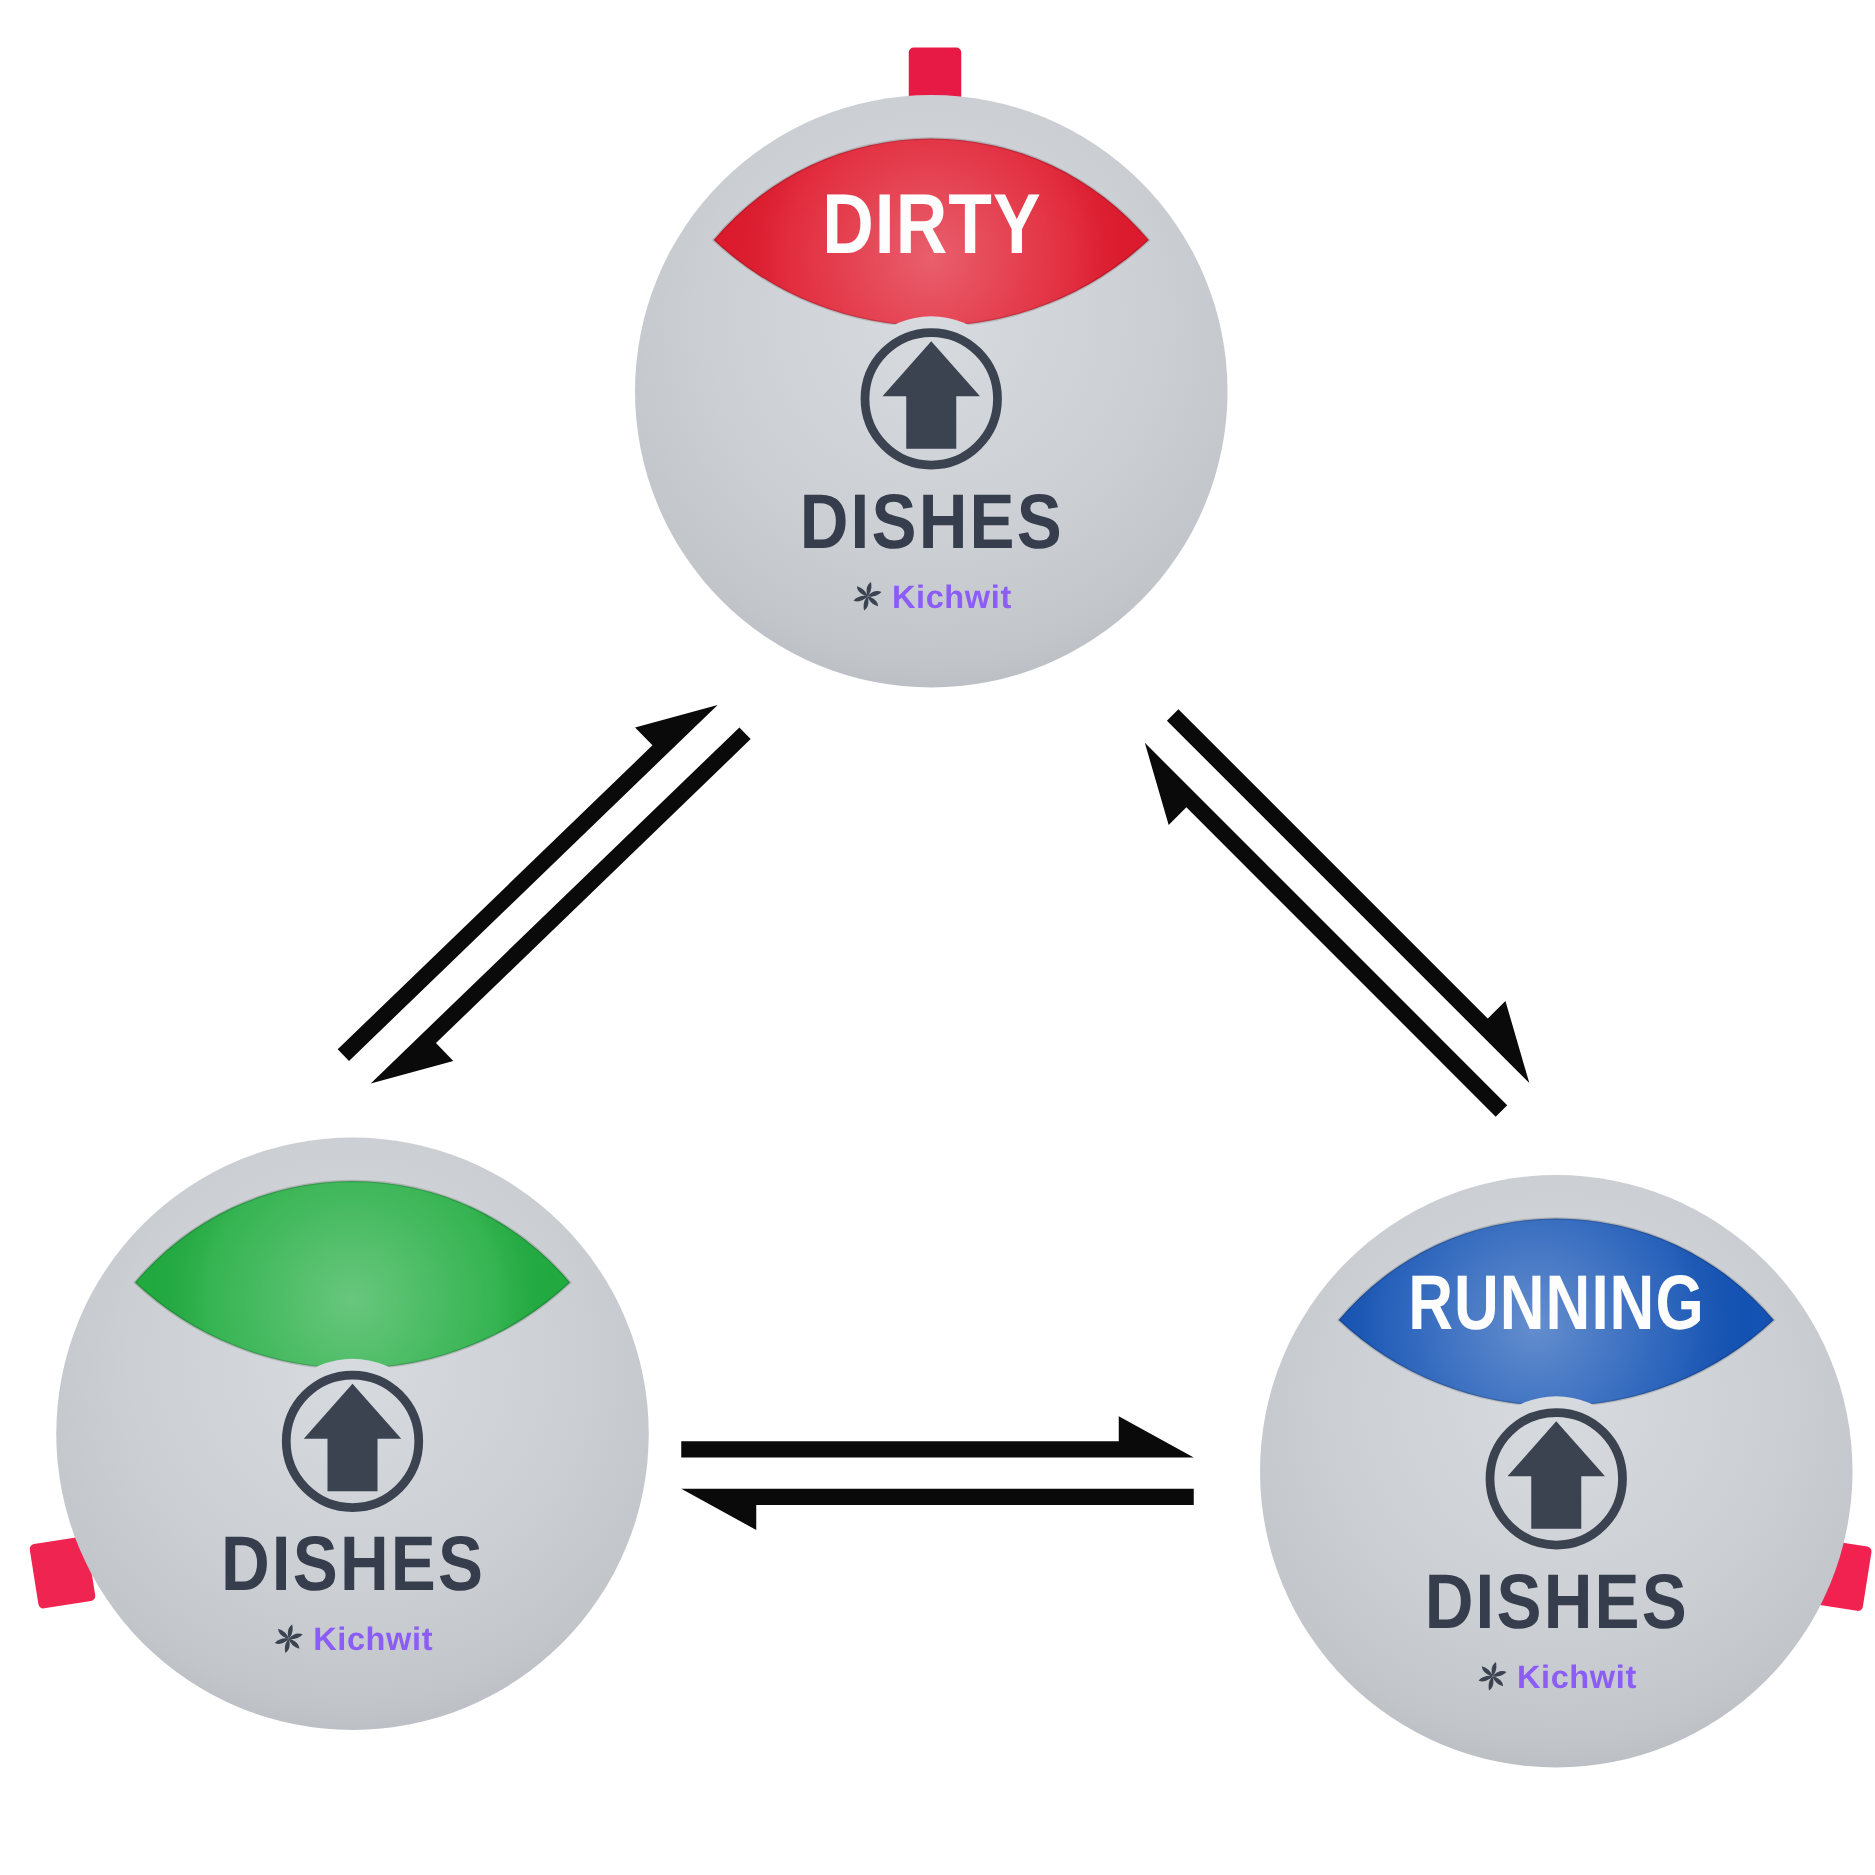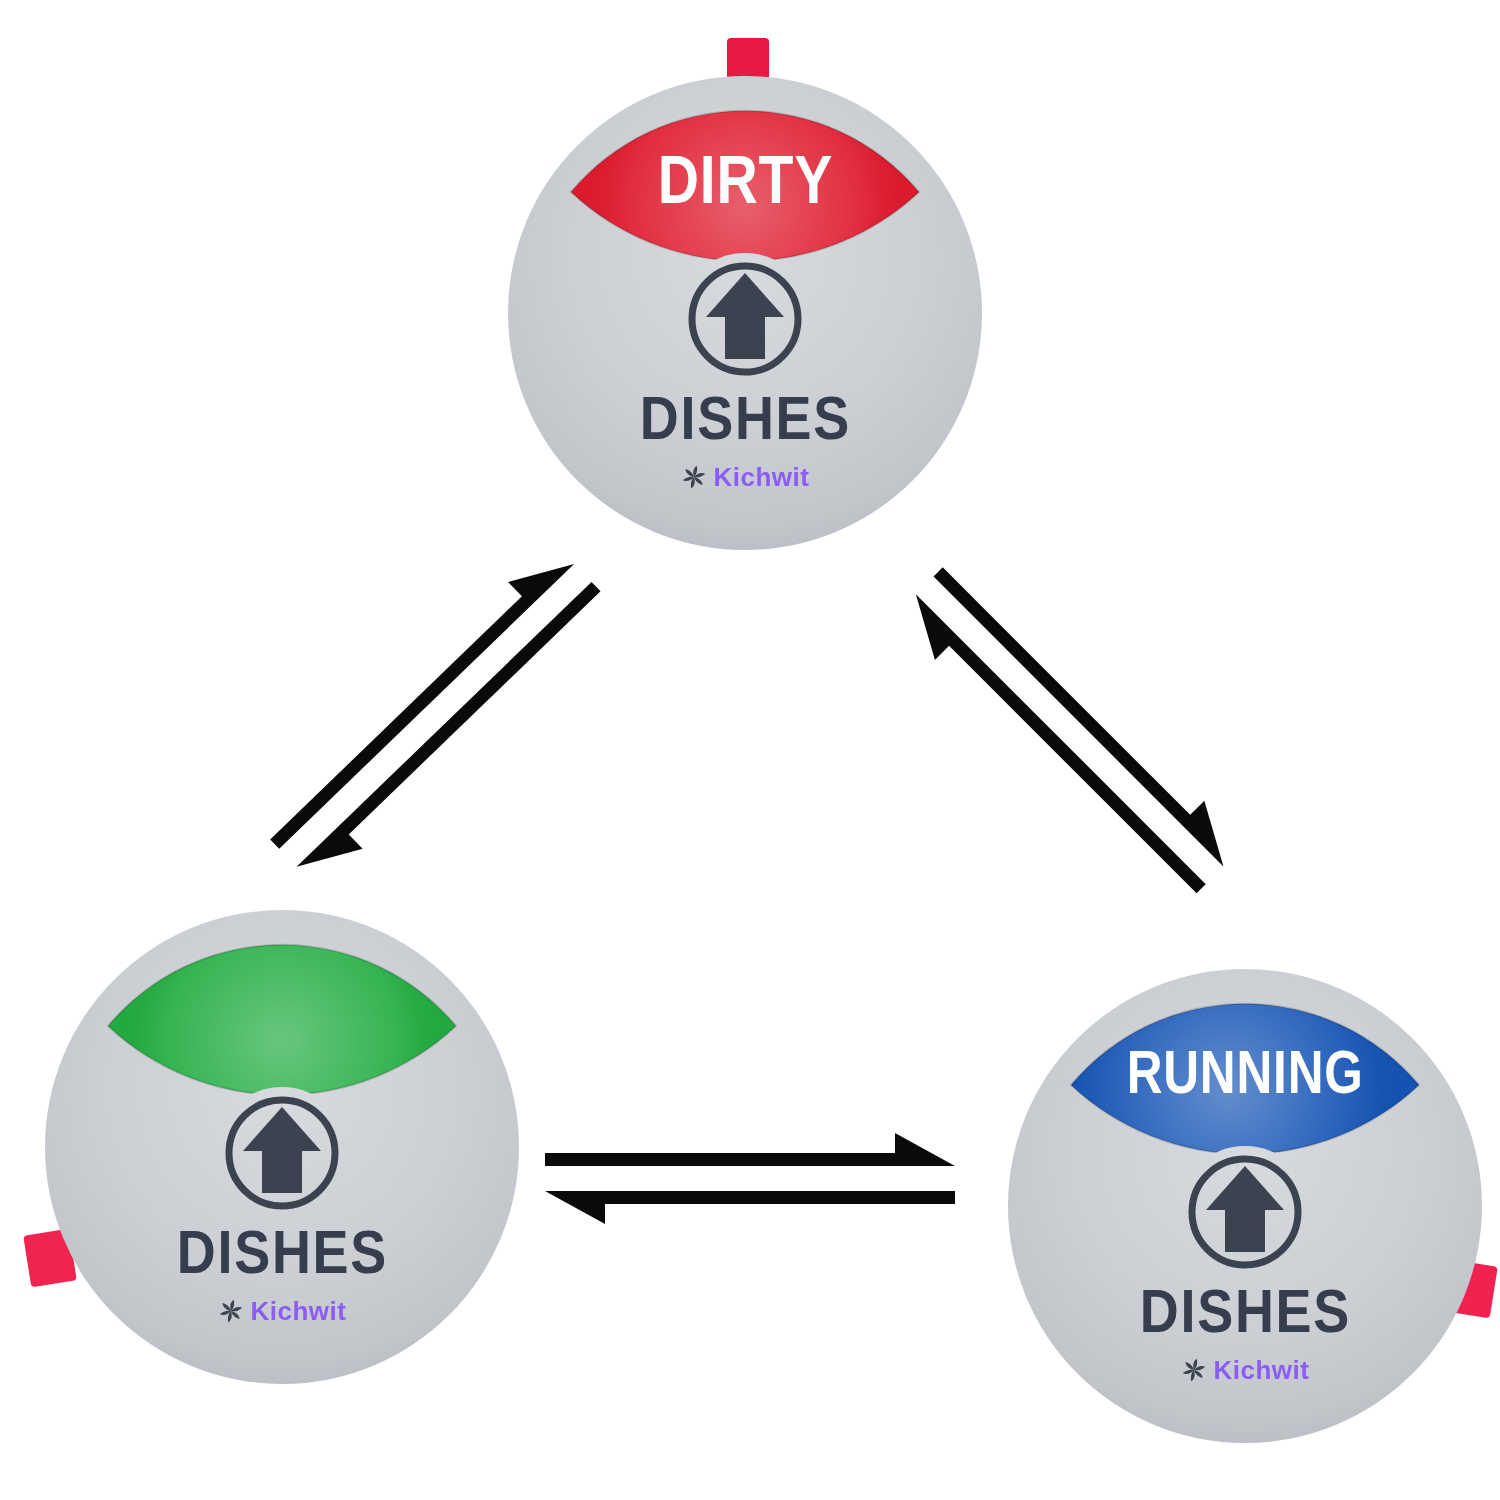--- a/index.html
+++ b/index.html
@@ -120,21 +120,21 @@
           <path d="M12 12 C10.5 7.5 11.5 3.5 14.5 1.5 C15.5 5.5 14.5 9.5 12 12 Z" transform="rotate(120 12 12)"></path>
           <path d="M12 12 C10.5 7.5 11.5 3.5 14.5 1.5 C15.5 5.5 14.5 9.5 12 12 Z" transform="rotate(180 12 12)"></path>
           <path d="M12 12 C10.5 7.5 11.5 3.5 14.5 1.5 C15.5 5.5 14.5 9.5 12 12 Z" transform="rotate(240 12 12)"></path>
           <path d="M12 12 C10.5 7.5 11.5 3.5 14.5 1.5 C15.5 5.5 14.5 9.5 12 12 Z" transform="rotate(300 12 12)"></path>
         </g>
       </svg>
       <span class="brand-text">Kichwit</span>
     </div>
   </div>
 
-  <div class="disc disc--running" style="left:1008px;top:969px;">
+  <div class="disc disc--running" style="left:1008px;top:940px;">
     <svg class="disc-svg" width="474" height="474" viewBox="0 0 474 474">
       <defs>
         <radialGradient id="g3-disc" gradientUnits="userSpaceOnUse" cx="237" cy="180" r="320">
           <stop offset="0" stop-color="#d7dade"></stop>
             <stop offset=".55" stop-color="#cccfd4"></stop>
           <stop offset=".85" stop-color="#c2c6cb"></stop>
             <stop offset="1" stop-color="#b5b9bf"></stop>
         </radialGradient>
         <radialGradient id="g3-shade" gradientUnits="userSpaceOnUse" cx="220" cy="120" r="290">
           <stop offset="0" stop-color="rgba(255,255,255,.34)"></stop>

